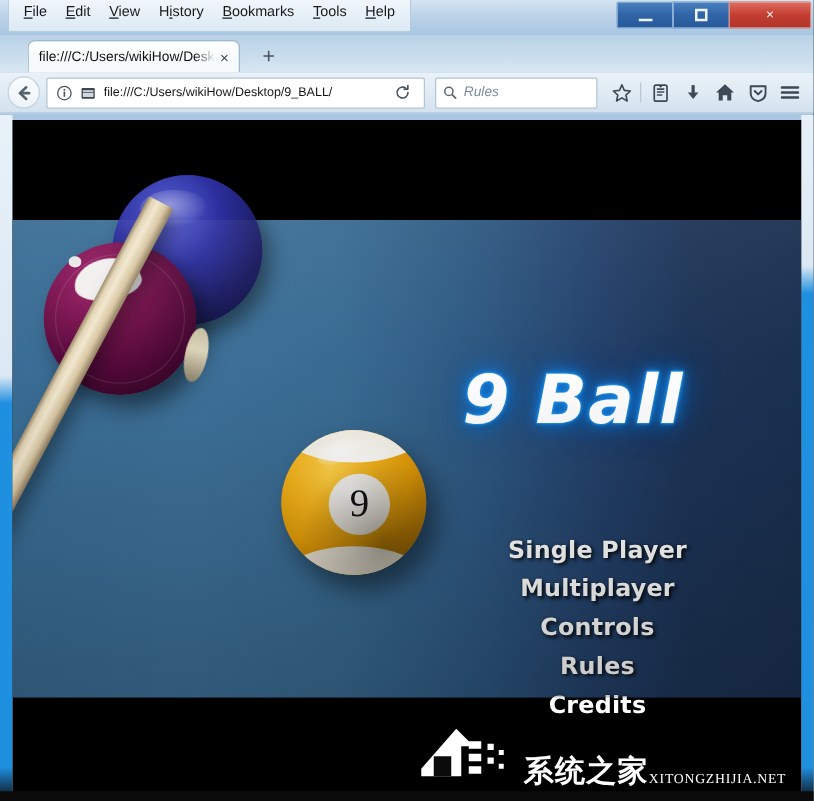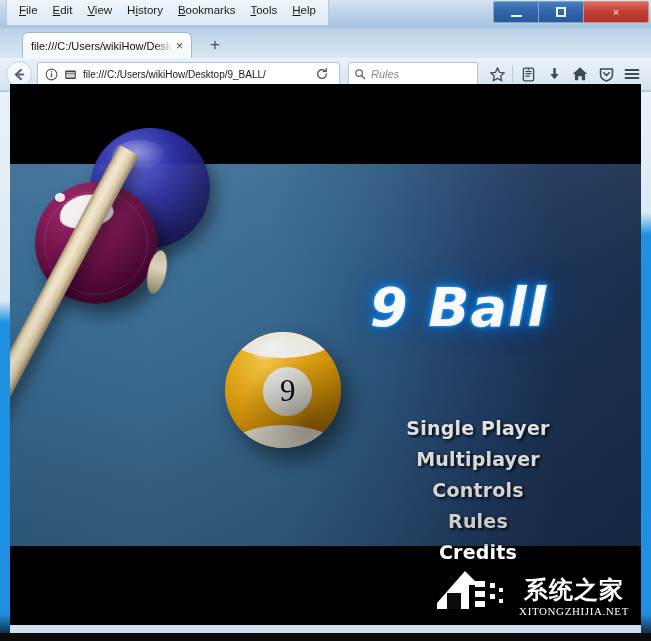--- a/index.html
+++ b/index.html
@@ -123,21 +123,21 @@
     display: flex; align-items: center; gap: 0px; margin-left: 6px;
   }
   .toolicon {
     width: 26px; height: 26px; display: flex; align-items: center; justify-content: center;
     cursor: pointer;
   }
   .tool-sep { width:1px; height:16px; background:#b7c8d6; margin:0 2px; }
 
   
   #content {
-    position: absolute; left: 10px; top: 84px; width: 631px; height: 541px;
+    position: absolute; left: 10px; top: 96px; width: 631px; height: 541px;
     background: #000;
     overflow: hidden;
   }
   
   #border-left {
     position: absolute; left: 0; top: 92px; width: 10px; height: 549px;
     background: linear-gradient(to bottom, #e8f1f8 0%, #dbe9f4 38%, #1f8fe0 42%, #1f8fe0 95%, #0b0b0b 100%);
   }
   #border-right {
     position: absolute; right: 0; top: 92px; width: 10px; height: 549px;
@@ -282,21 +282,21 @@
     cursor: pointer;
     white-space: nowrap;
   }
 
   
   #watermark {
     position: absolute; right: 12px; bottom: 8px;
     display: flex; align-items: flex-end; gap: 6px;
   }
   #wm-logo { position: relative; width: 78px; height: 54px; }
-  #wm-text { display: flex; flex-direction: column; align-items: center; }
+  #wm-text { display: flex; align-items: flex-end; }
   #wm-cn {
     font-size: 24px; font-weight: bold; color: #ffffff;
     font-family: "DejaVu Sans", sans-serif; letter-spacing: 1px; line-height: 1;
   }
   #wm-en {
     font-size: 11px; color: #ffffff; letter-spacing: .6px;
     font-family: "Liberation Serif", serif; margin-top: 3px;
   }
 
   

